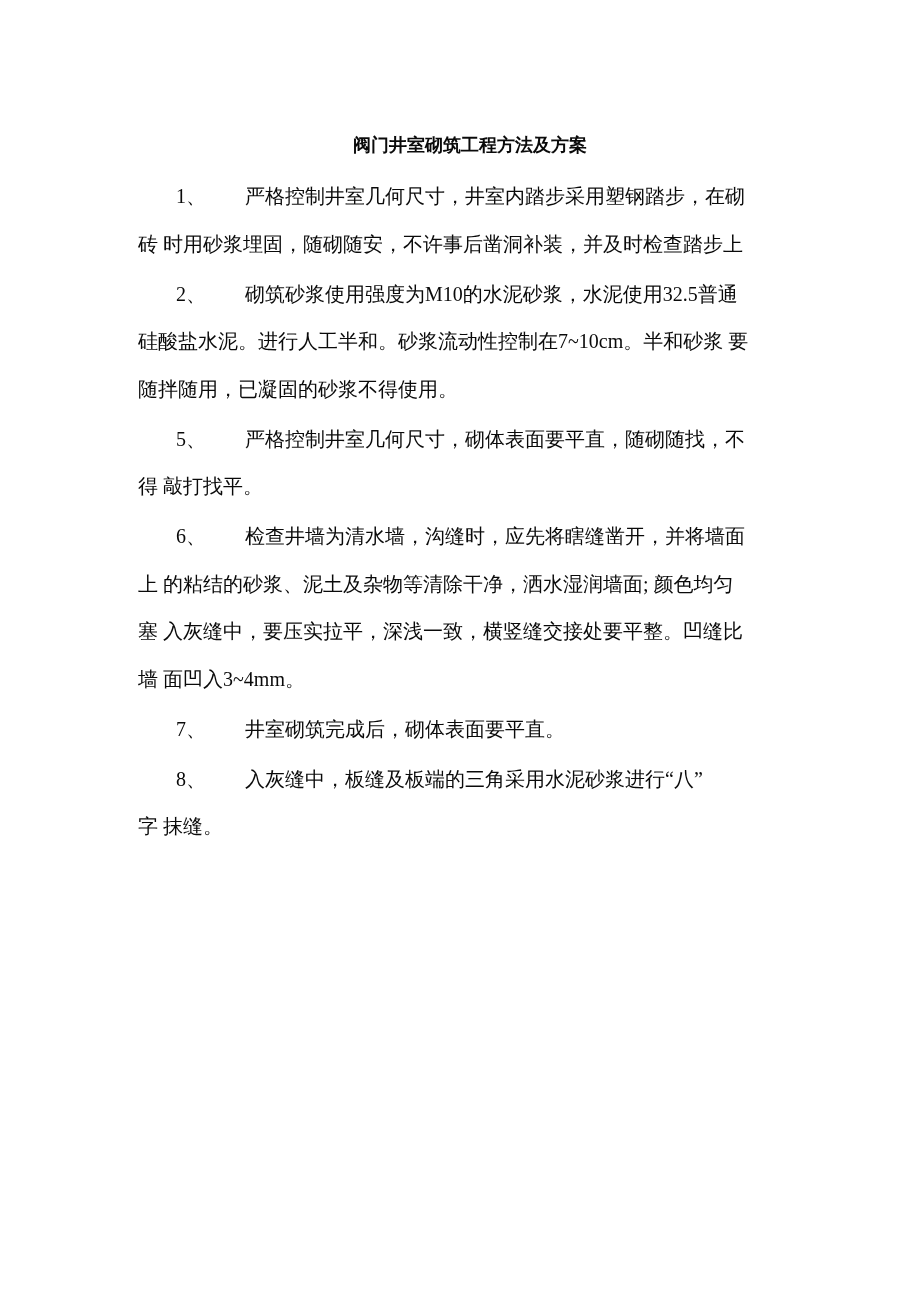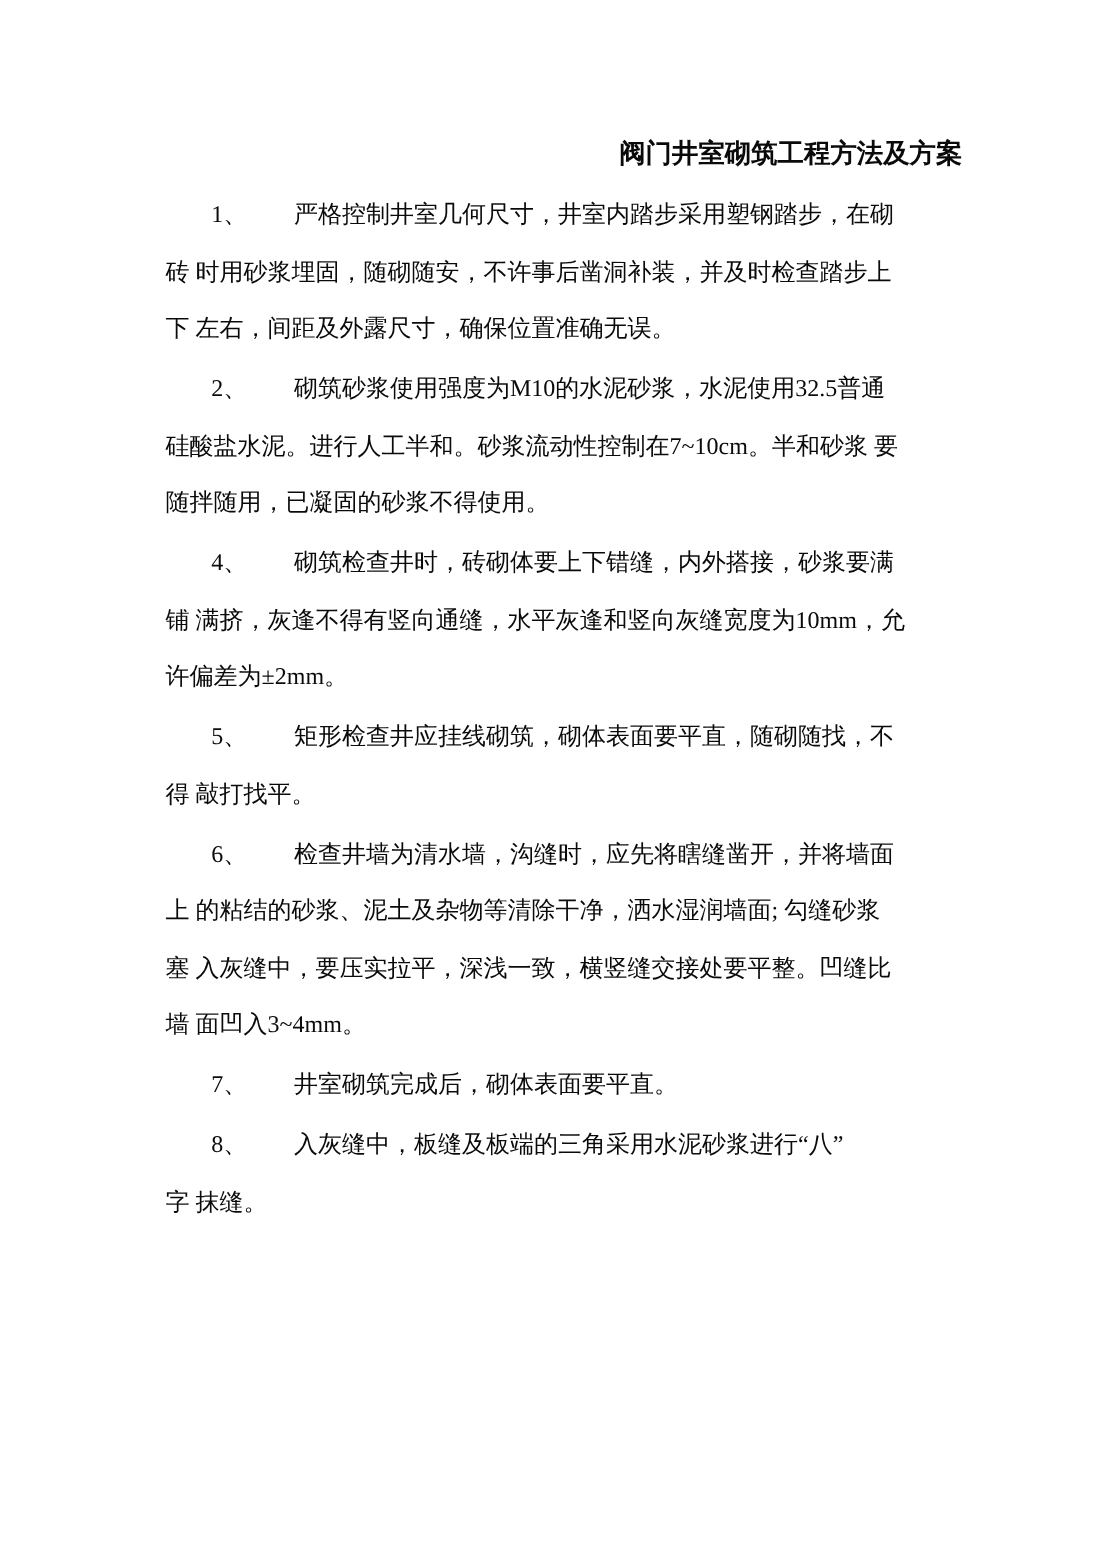--- a/index.html
+++ b/index.html
@@ -13,25 +13,25 @@
     height: 1302px;
     background: #ffffff;
     color: #0a0a0a;
     font-family: "Liberation Serif", "DejaVu Serif", serif;
     overflow: hidden;
   }
   .content {
     padding: 112px 118px 0 138px;
   }
   .doc-title {
-    margin: 0 0 12px 0;
-    font-size: 22px;
+    margin: 17px 0 12px 0;
+    font-size: 18px;
     line-height: 32px;
     font-weight: 700;
-    text-align: right;
+    text-align: center;
     white-space: pre;
   }
   .para {
     margin: 0 0 2.5px 0;
   }
   .line {
     font-size: 20px;
     line-height: 47.5px;
     white-space: pre;
   }
@@ -44,39 +44,33 @@
 </head>
 <body>
 
 <div class="page">
   <div class="content">
     <h1 class="doc-title">阀门井室砌筑工程方法及方案</h1>
     <div id="paragraphs">
         <div class="para">
           <div class="line"><span class="num">1、</span><span>严格控制井室几何尺寸，井室内踏步采用塑钢踏步，在砌</span></div>
           <div class="line">砖 时用砂浆埋固，随砌随安，不许事后凿洞补装，并及时检查踏步上</div>
-          <div class="line">下 左右，间距及外露尺寸，确保位置准确无误。</div>
         </div>
         <div class="para">
           <div class="line"><span class="num">2、</span><span>砌筑砂浆使用强度为M10的水泥砂浆，水泥使用32.5普通</span></div>
           <div class="line">硅酸盐水泥。进行人工半和。砂浆流动性控制在7~10cm。半和砂浆 要</div>
           <div class="line">随拌随用，已凝固的砂浆不得使用。</div>
         </div>
         <div class="para">
-          <div class="line"><span class="num">4、</span><span>砌筑检查井时，砖砌体要上下错缝，内外搭接，砂浆要满</span></div>
-          <div class="line">铺 满挤，灰逢不得有竖向通缝，水平灰逢和竖向灰缝宽度为10mm，允</div>
-          <div class="line">许偏差为±2mm。</div>
-        </div>
-        <div class="para">
-          <div class="line"><span class="num">5、</span><span>矩形检查井应挂线砌筑，砌体表面要平直，随砌随找，不</span></div>
+          <div class="line"><span class="num">5、</span><span>严格控制井室几何尺寸，砌体表面要平直，随砌随找，不</span></div>
           <div class="line">得 敲打找平。</div>
         </div>
         <div class="para">
           <div class="line"><span class="num">6、</span><span>检查井墙为清水墙，沟缝时，应先将瞎缝凿开，并将墙面</span></div>
-          <div class="line">上 的粘结的砂浆、泥土及杂物等清除干净，洒水湿润墙面; 勾缝砂浆</div>
+          <div class="line">上 的粘结的砂浆、泥土及杂物等清除干净，洒水湿润墙面; 颜色均匀</div>
           <div class="line">塞 入灰缝中，要压实拉平，深浅一致，横竖缝交接处要平整。凹缝比</div>
           <div class="line">墙 面凹入3~4mm。</div>
         </div>
         <div class="para">
           <div class="line"><span class="num">7、</span><span>井室砌筑完成后，砌体表面要平直。</span></div>
         </div>
         <div class="para">
           <div class="line"><span class="num">8、</span><span>入灰缝中，板缝及板端的三角采用水泥砂浆进行“八”</span></div>
           <div class="line">字 抹缝。</div>
         </div>

